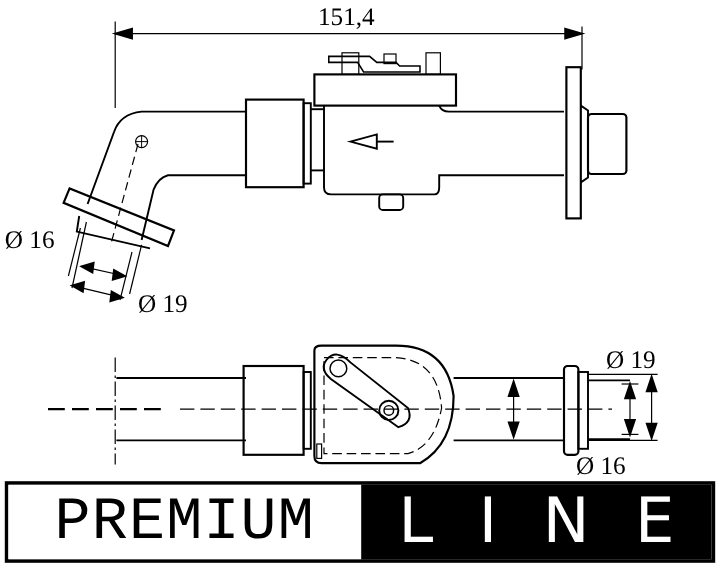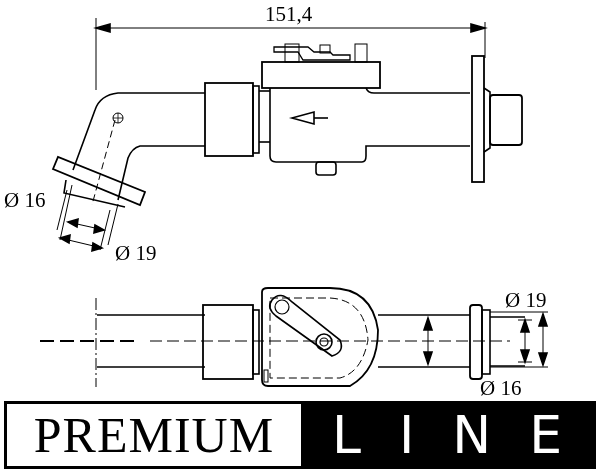--- a/index.html
+++ b/index.html
@@ -1,20 +1,20 @@
 <!DOCTYPE html>
 <html><head>
 <meta charset="utf-8">
 <style>
   html, body { margin:0; padding:0; background:#fff; }
   .page { position:relative; width:600px; height:472px; overflow:hidden; background:#fff; font-family:"Liberation Sans", sans-serif; }
   svg { position:absolute; left:0; top:0; }
   .dim { position:absolute; font-family:Liberation Serif, serif; font-size:21px; color:#000; line-height:1; white-space:nowrap; }
   .banner { position:absolute; left:4px; top:401px; width:592px; height:68px; border:3px solid #000; box-sizing:border-box; display:flex; }
-  .banner .left { width:294px; background:#fff; display:flex; align-items:center; justify-content:center; font-family:Liberation Serif, serif; font-size:50px; color:#000; letter-spacing:1px; }
+  .banner .left { width:294px; background:#fff; display:flex; align-items:center; justify-content:center; font-family:Liberation Mono, monospace; font-size:50px; color:#000; letter-spacing:1px; }
   .banner .right { flex:1; background:#000; display:flex; align-items:center; justify-content:space-around; padding:0 12px; }
   .banner .right span { color:#fff; font-family:"DejaVu Sans", sans-serif; font-size:52px; }
 </style>
 </head>
 <body>
 
 <div class="page">
   <svg width="600" height="472" viewBox="0 0 600 472" fill="none" stroke="#000" stroke-width="1.6">
 
     <g>

